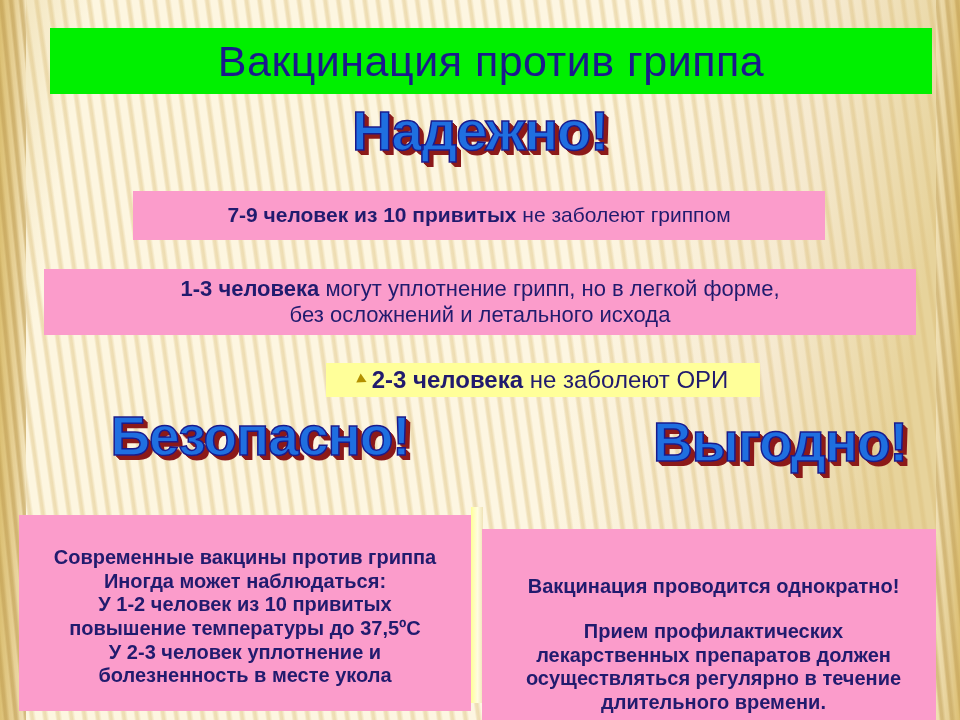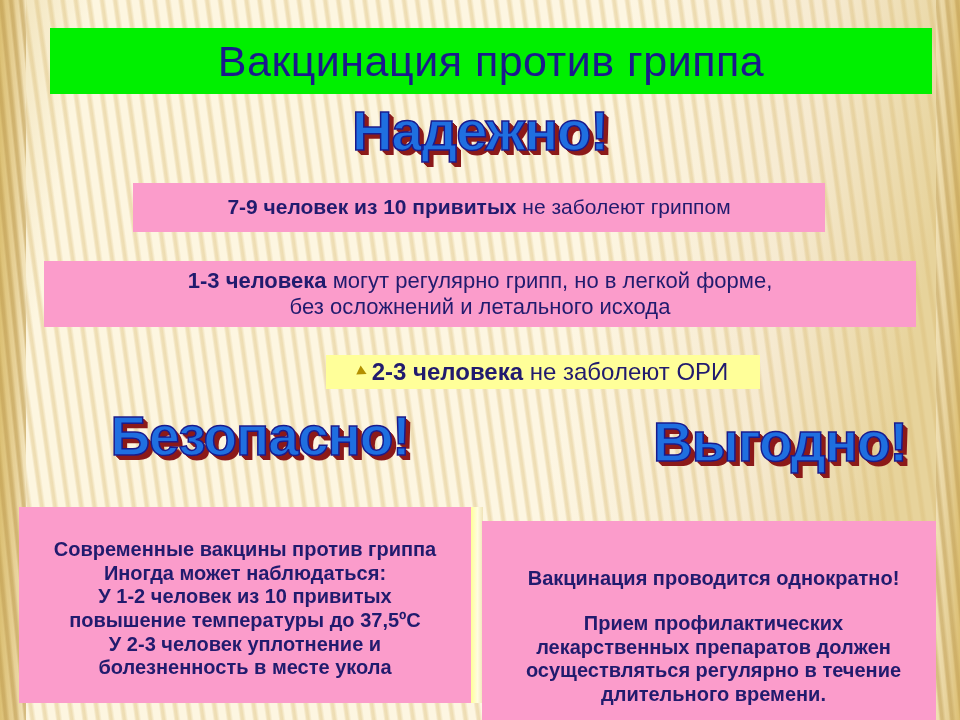--- a/index.html
+++ b/index.html
@@ -121,20 +121,21 @@
   
   .tbox {
     box-sizing: border-box;
     display: flex;
     flex-direction: column;
     align-items: center;
     justify-content: center;
     text-align: left;
     color: #211b6e;
     line-height: 1.18;
+    margin-top: 8px;
   }
   .tbox .ln { display: block; white-space: nowrap; }
   .b { font-weight: 700; }
 
   #box-1 {
     left: 133px; top: 183px; width: 692px; height: 49px;
     font-size: 21px;
   }
   #box-2 {
     left: 44px; top: 261px; width: 872px; height: 66px;
@@ -184,21 +185,21 @@
 
   <div class="abs" id="wa-nadezhno">
     <span class="wordart" style="color: rgb(31, 111, 224); -webkit-text-stroke: 1.5px rgb(26, 26, 140); text-shadow: rgb(140, 26, 26) 2px 2px 0px, rgb(140, 26, 26) 3px 3px 0px, rgb(140, 26, 26) 4px 4px 0px, rgb(140, 26, 26) 5px 5px 0px;">Надежно!</span>
   </div>
 
   <div class="abs tbox" id="box-1" style="background: rgb(251, 156, 203); color: rgb(33, 27, 110);">
     <span class="ln"><span class="b">7-9 человек из 10 привитых</span><span> не заболеют гриппом</span></span>
   </div>
 
   <div class="abs tbox" id="box-2" style="background: rgb(251, 156, 203); color: rgb(33, 27, 110);">
-    <span class="ln"><span class="b">1-3 человека</span><span> могут регулярно грипп, но в легкой форме,</span></span>
+    <span class="ln"><span class="b">1-3 человека</span><span> могут уплотнение грипп, но в легкой форме,</span></span>
     <span class="ln">без осложнений и летального исхода</span>
   </div>
 
   <div class="abs tbox" id="box-3" style="background: rgb(255, 255, 153); color: rgb(33, 27, 110);">
     <span id="bullet-ori" style="border-left-color: rgb(179, 144, 0);"></span>
     <span class="ln"><span class="b">2-3 человека</span><span> не заболеют ОРИ</span></span>
   </div>
 
   <div class="abs" id="wa-bezopasno">
     <span class="wordart" style="color: rgb(31, 111, 224); -webkit-text-stroke: 1.5px rgb(26, 26, 140); text-shadow: rgb(140, 26, 26) 2px 2px 0px, rgb(140, 26, 26) 3px 3px 0px, rgb(140, 26, 26) 4px 4px 0px, rgb(140, 26, 26) 5px 5px 0px;">Безопасно!</span>

